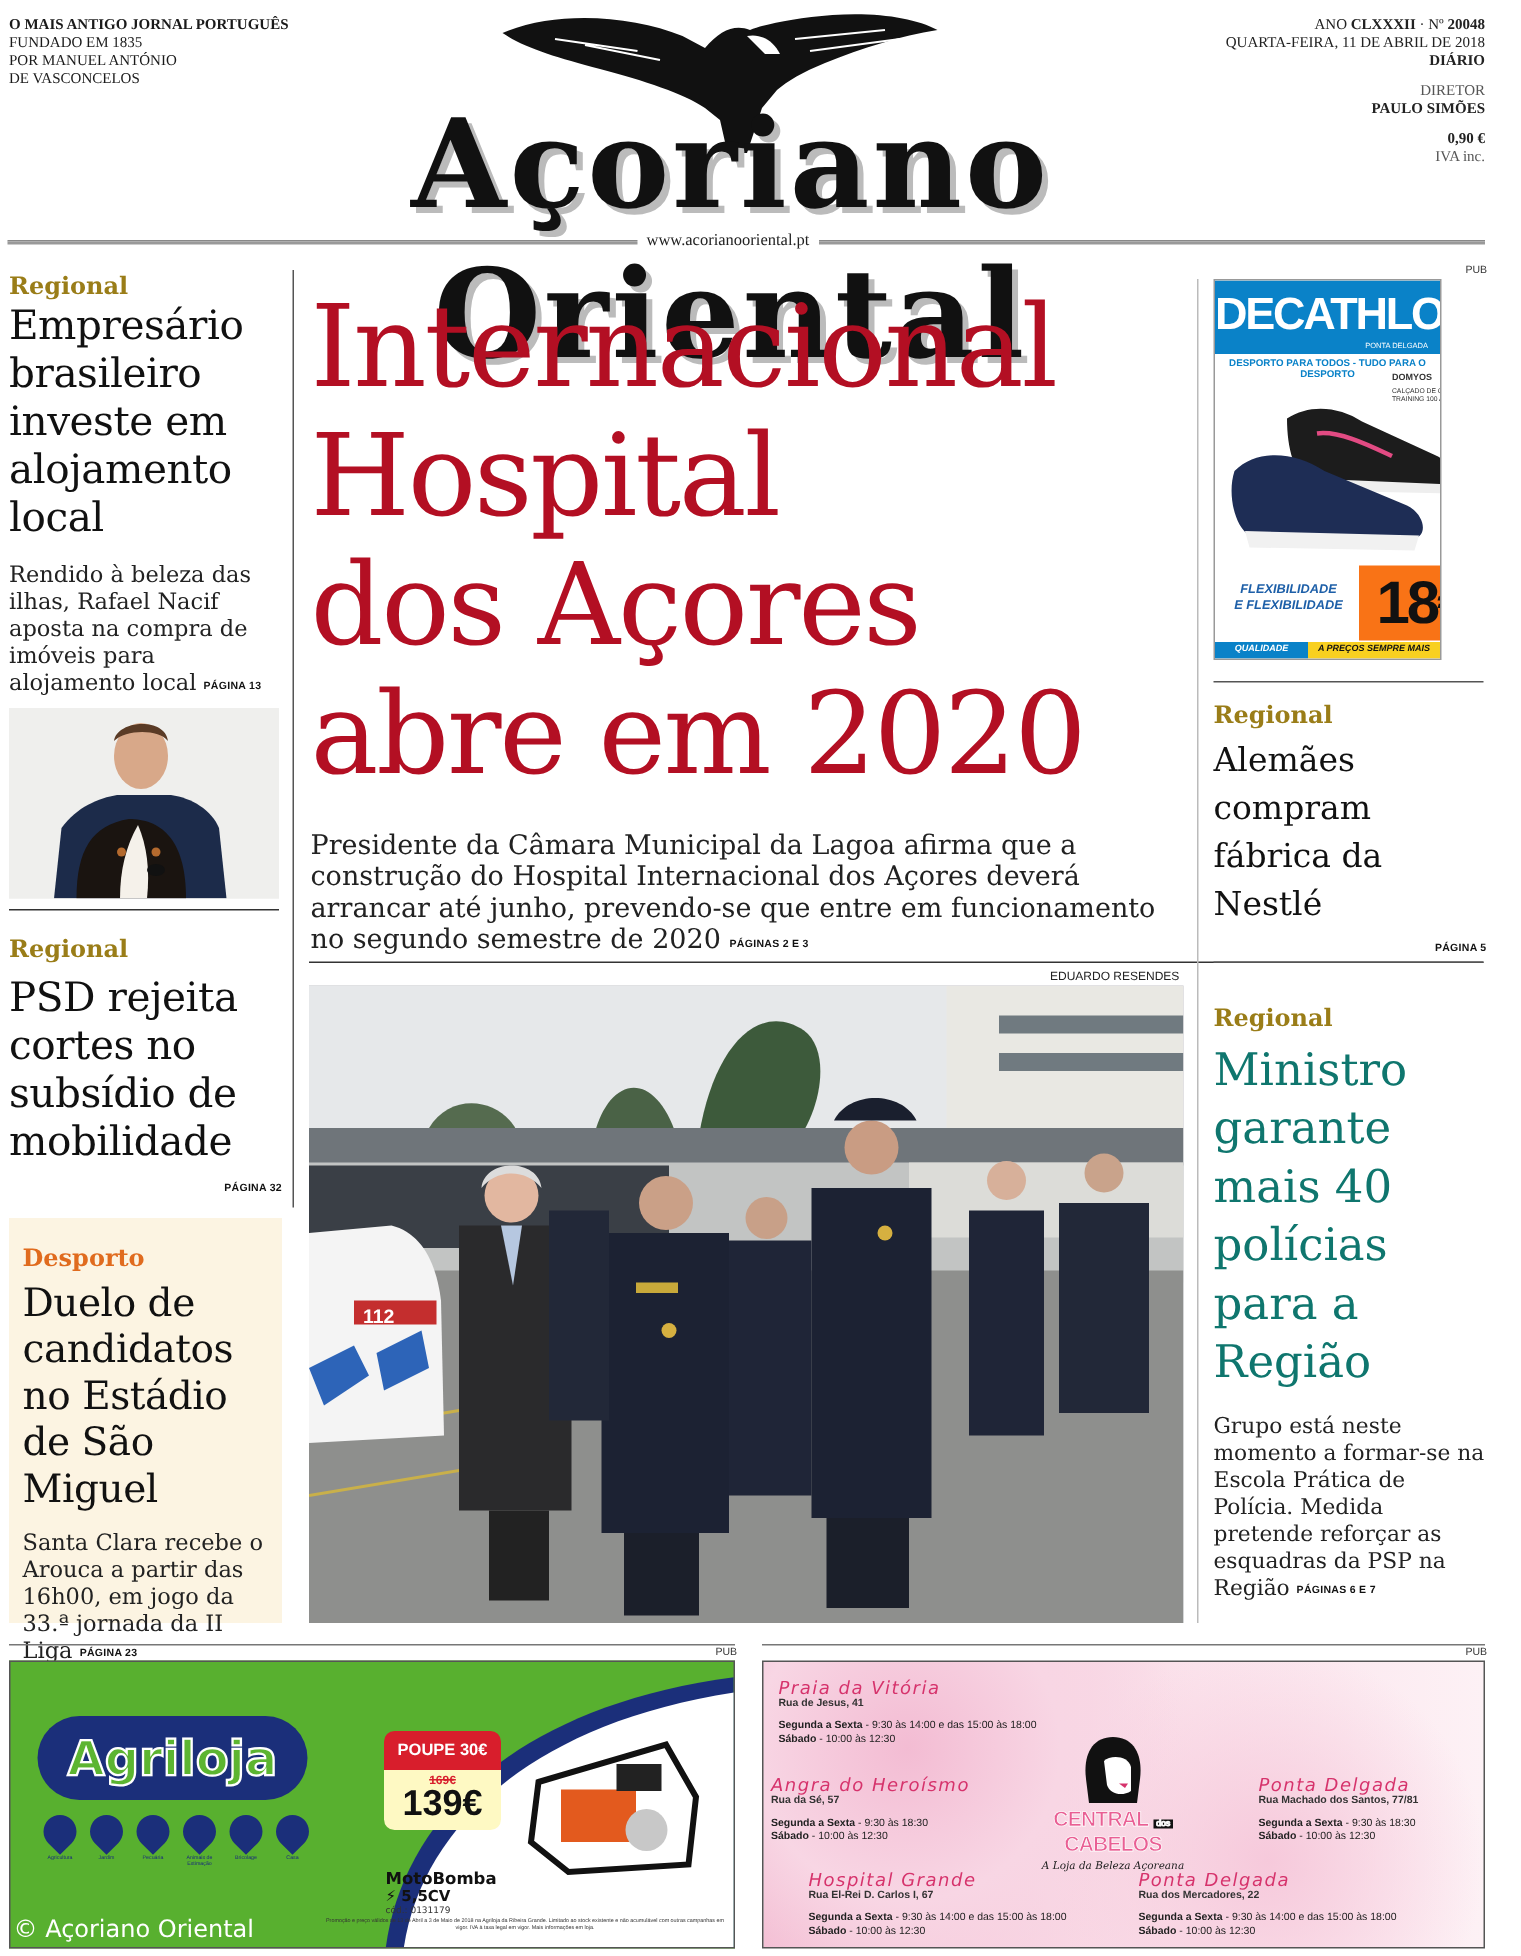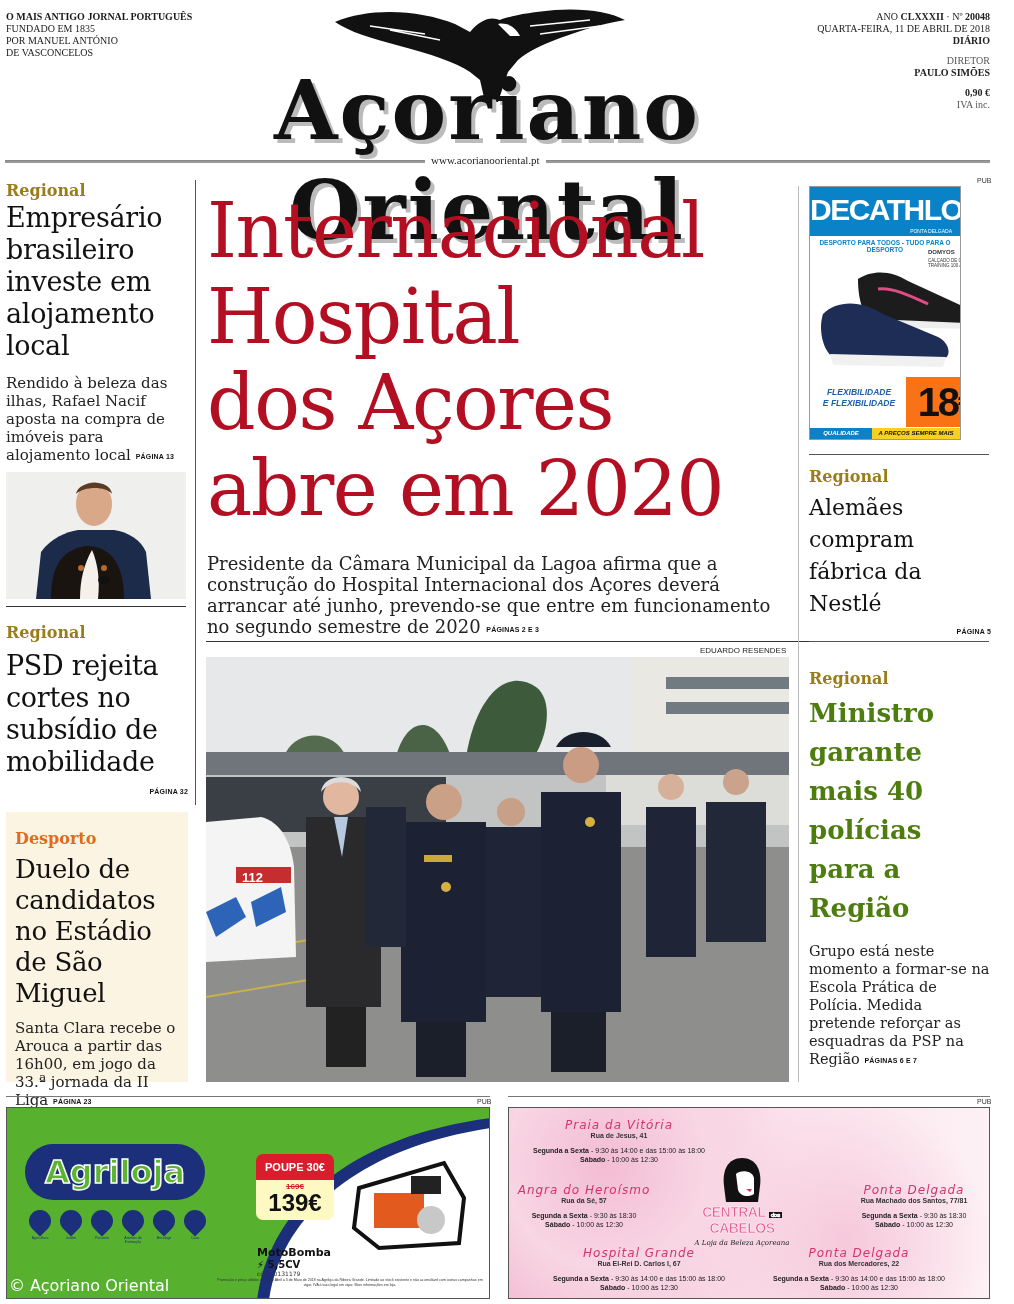--- a/index.html
+++ b/index.html
@@ -39,29 +39,29 @@
   .photo-main{left:206px;top:657px;width:583px;height:425px;overflow:hidden;background:#bfc3c6}
 
   
   .pub{font-family:"Liberation Sans",sans-serif;font-size:7px;color:#333}
   .deca{left:809px;top:186px;width:152px;height:254px;border:1px solid #999;background:#fff;overflow:hidden}
   .deca-head{height:49px;background:#0a82c8;color:#fff;text-align:center;position:relative}
   .deca-head .brand{font-family:"Liberation Sans",sans-serif;font-weight:700;font-size:30px;letter-spacing:-1.5px;line-height:40px;padding-top:3px}
   .deca-head .city{position:absolute;right:8px;bottom:2px;font-size:5px;font-family:"Liberation Sans",sans-serif}
   .deca-sub{font-family:"Liberation Sans",sans-serif;font-size:6.5px;color:#0a82c8;text-align:center;margin-top:3px;font-weight:700}
   .h-right{font-size:22px;line-height:32px;color:#111}
-  .h-blue{font-size:26px;line-height:39px;color:#4d7c0f;font-weight:700}
+  .h-blue{font-size:30px;line-height:39px;color:#0f766e;font-weight:400}
 
   
   .agri{left:6px;top:1107px;width:484px;height:192px;background:#58b02f;border:1px solid #555;overflow:hidden}
   .central{left:508px;top:1107px;width:482px;height:192px;border:1px solid #555;overflow:hidden;
     background:radial-gradient(circle at 20% 30%,#f3bcd3 0,#f8d6e4 25%,transparent 45%),
                radial-gradient(circle at 70% 70%,#f6c9db 0,transparent 40%),
                linear-gradient(90deg,#f2b8cf,#fbe3ec 60%,#fdf1f5)}
-  .loc{position:absolute;text-align:center;font-family:"Liberation Sans",sans-serif;color:#222}
+  .loc{position:absolute;font-family:"Liberation Sans",sans-serif;color:#222}
   .loc .city{font-family:"DejaVu Sans",sans-serif;color:#d6336c;font-size:12px;letter-spacing:1px;font-style:italic}
   .loc .street{font-size:7px;font-weight:700;color:#333}
   .loc .hrs{font-size:7px;margin-top:7px;line-height:9px}
   .loc .hrs b{font-weight:700}
 </style>
 </head>
 <body>
 
 <div class="abs top-left sans">
   <div><b>O MAIS ANTIGO JORNAL PORTUGUÊS</b></div>

